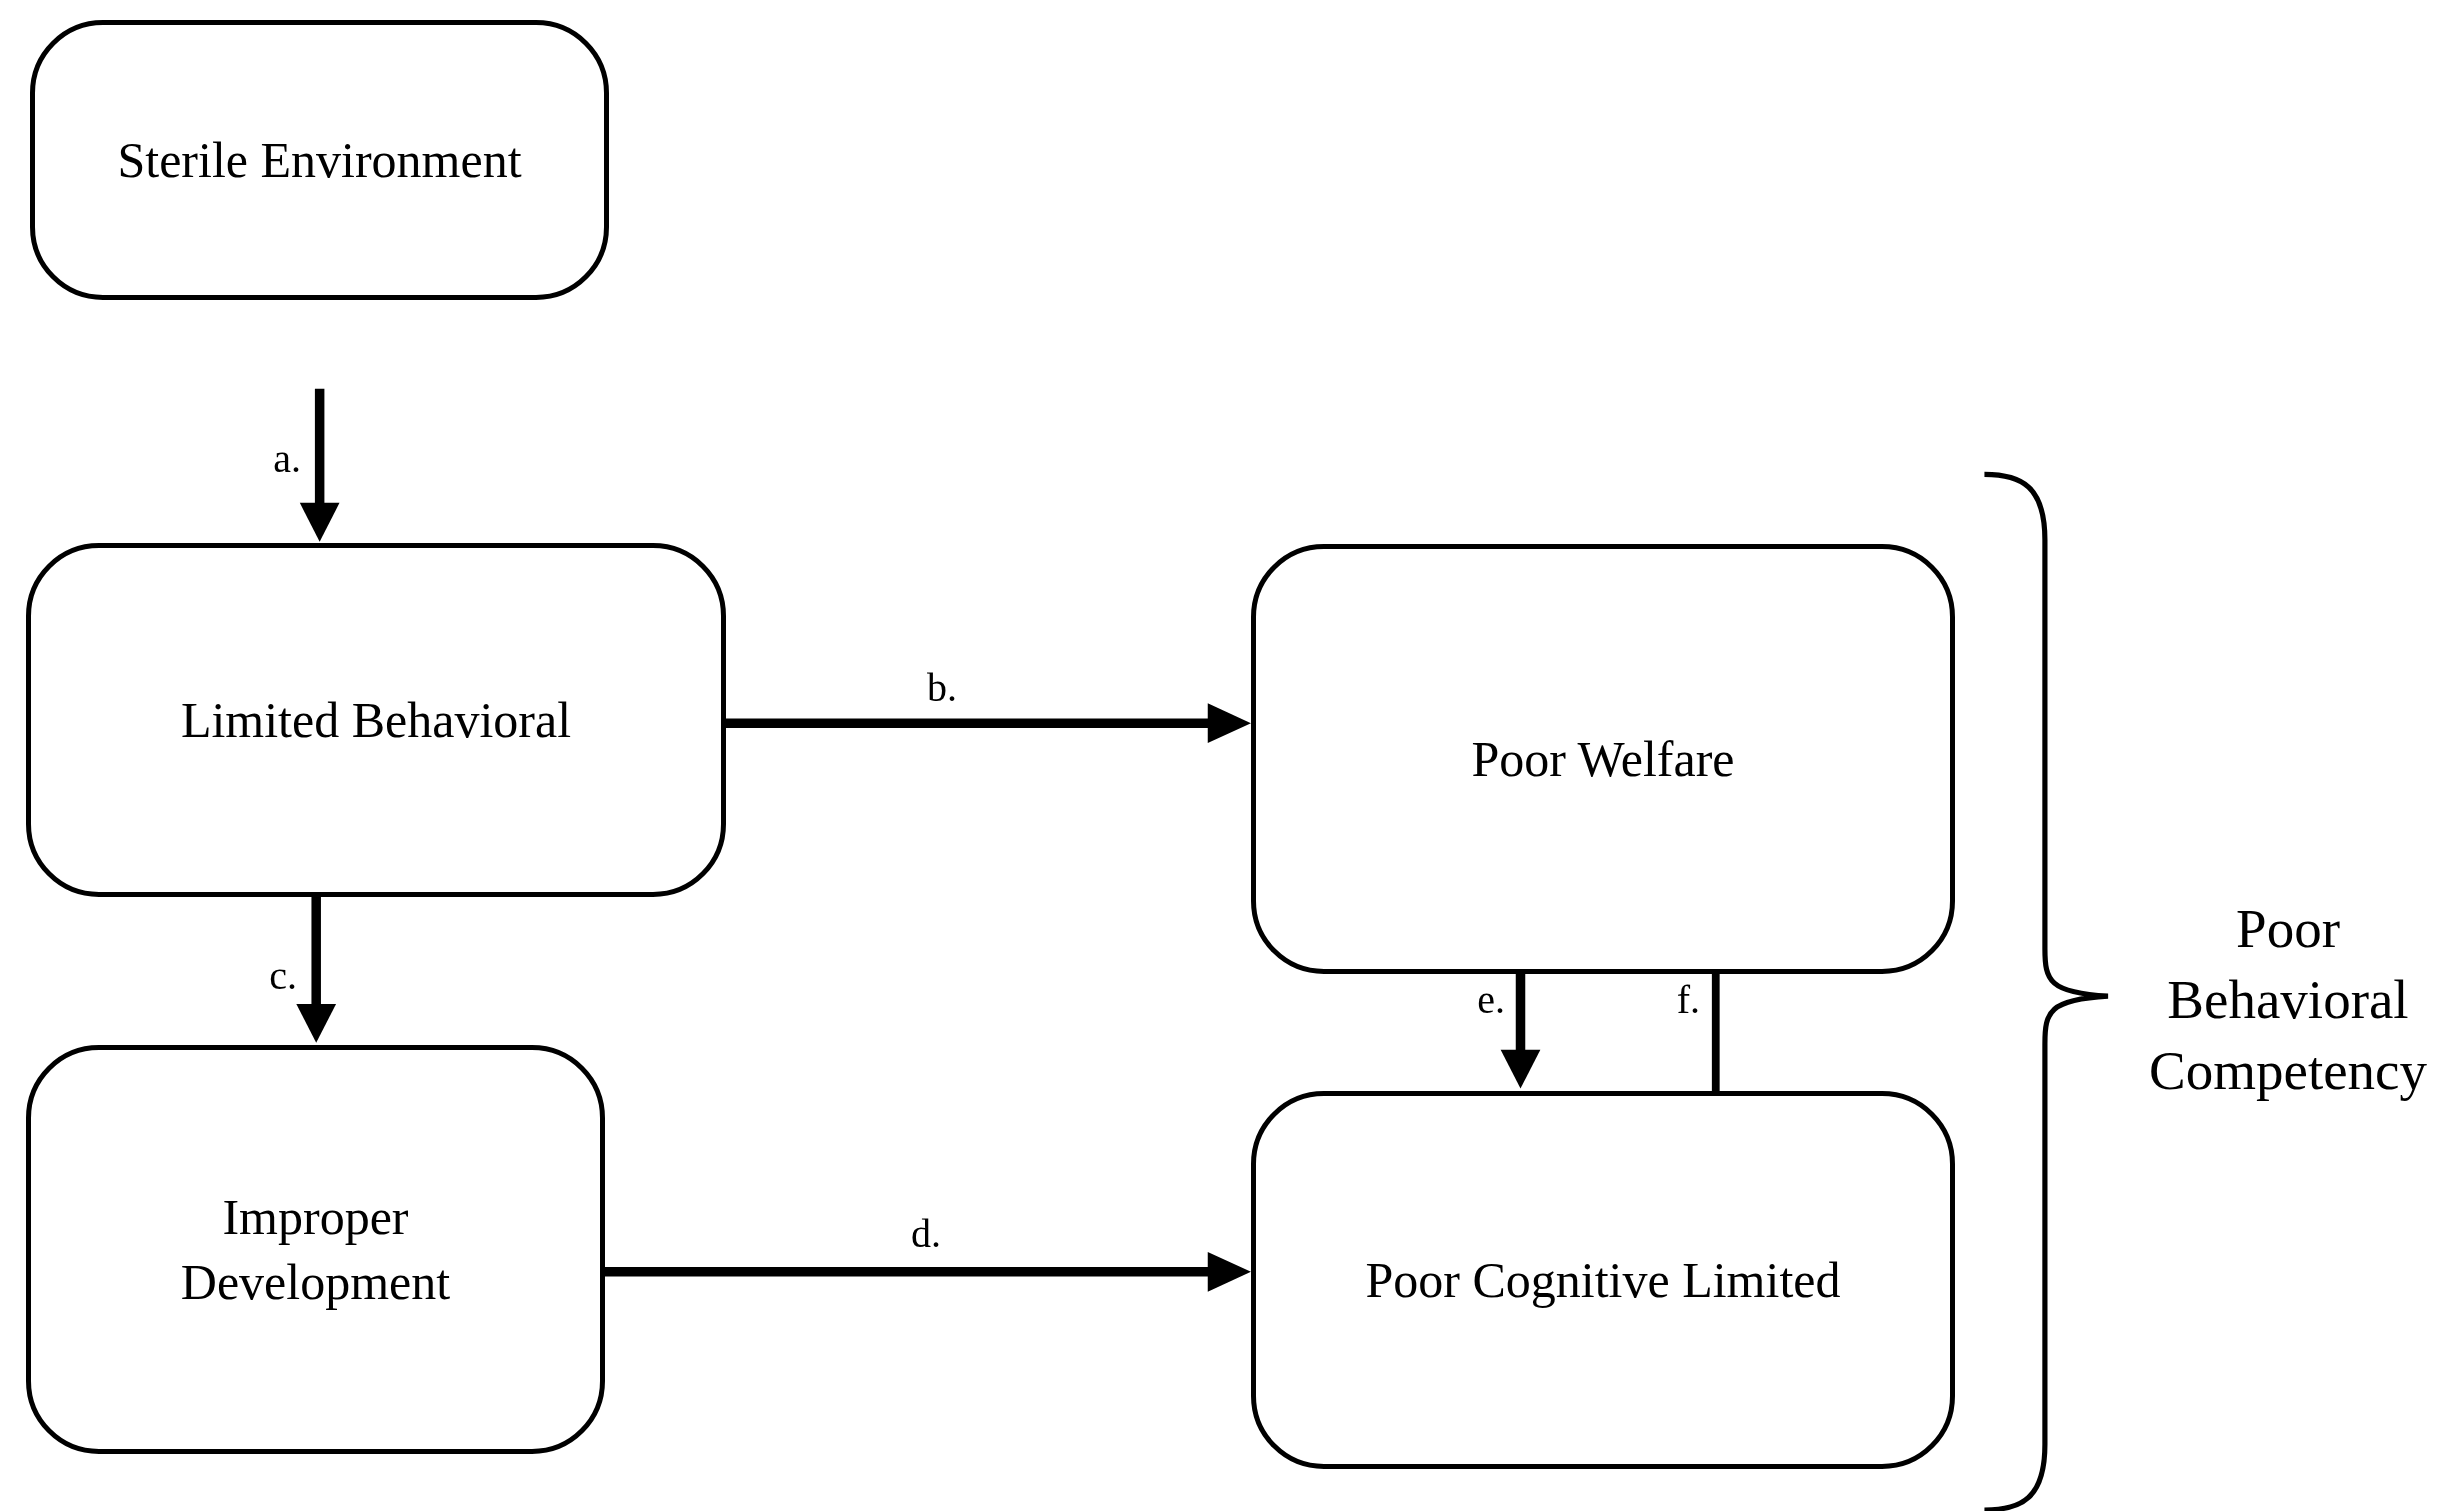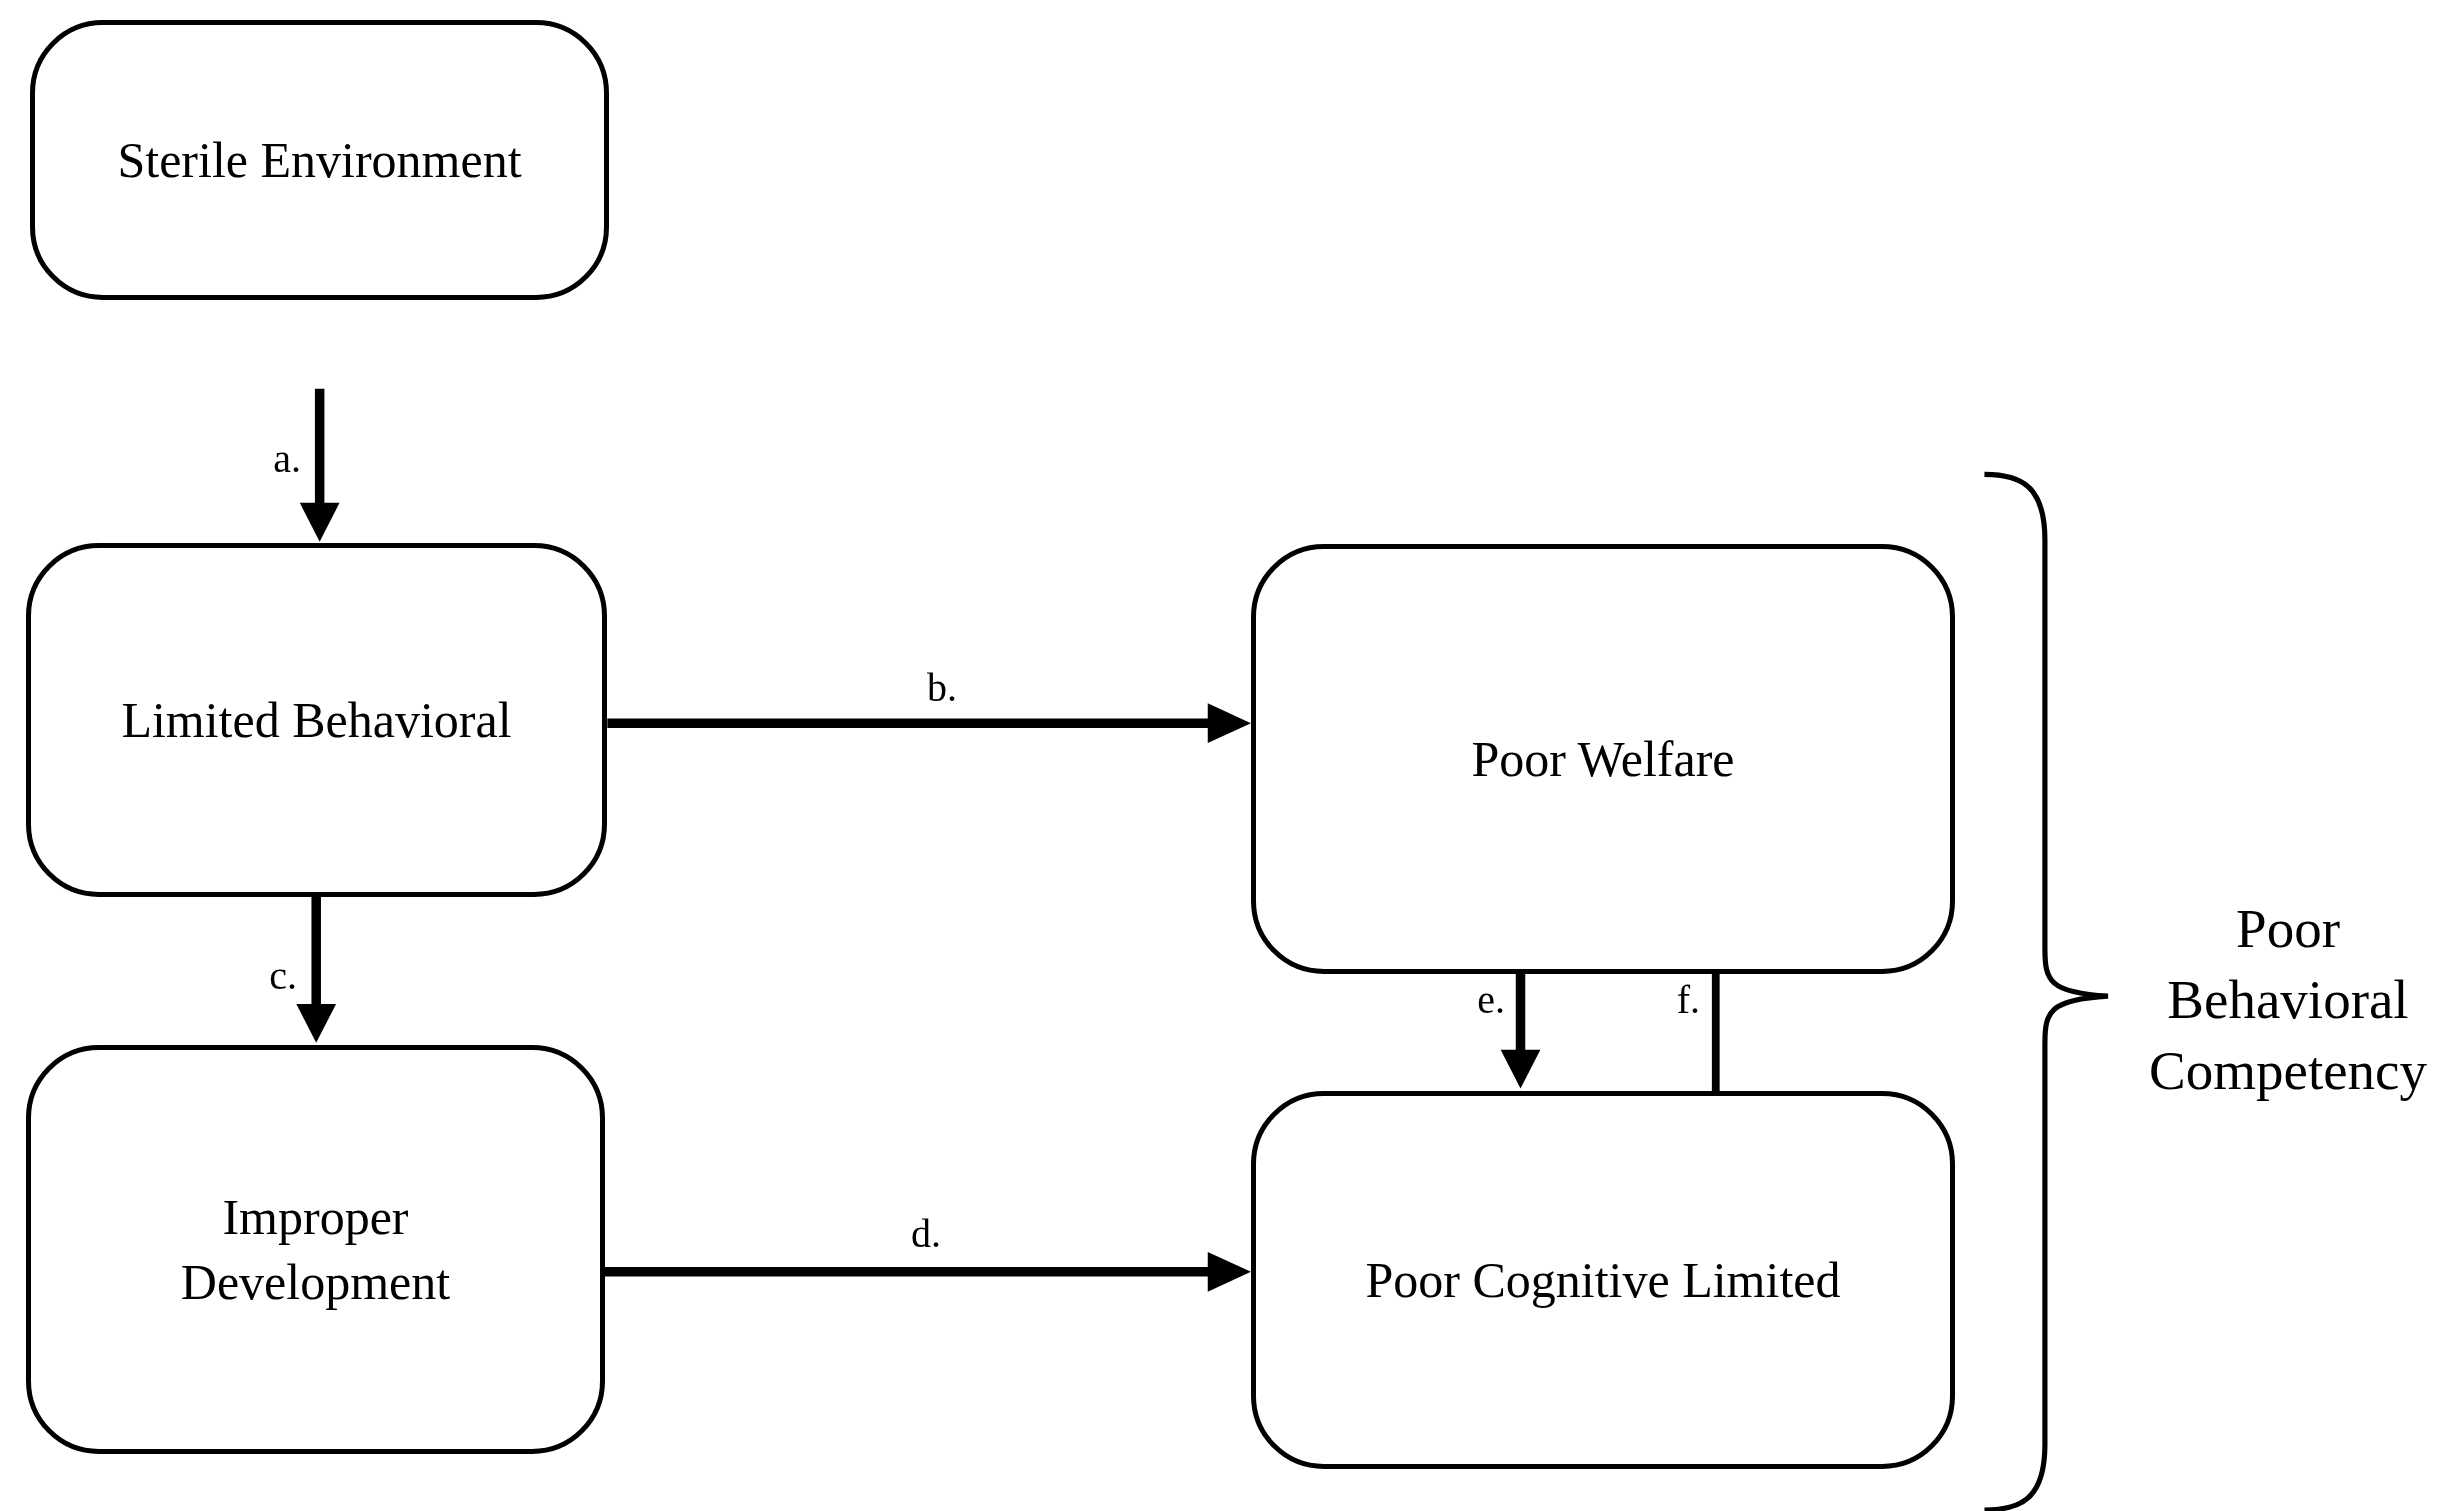--- a/index.html
+++ b/index.html
@@ -24,21 +24,21 @@
     flex-direction: column;
     align-items: center;
     justify-content: center;
     text-align: center;
     font-size: 50px;
     line-height: 1.3;
     color: #000000;
     box-sizing: border-box;
   }
   #node-sterile   { left: 30px;   top: 20px;   width: 579px; height: 280px; }
-  #node-limited   { left: 26px;   top: 543px;  width: 581px; height: 354px; }
+  #node-limited   { left: 26px;   top: 543px;  width: 700px; height: 354px; }
   #node-improper  { left: 26px;   top: 1045px; width: 579px; height: 409px; }
   #node-welfare   { left: 1251px; top: 544px;  width: 704px; height: 430px; }
   #node-cognitive { left: 1251px; top: 1091px; width: 704px; height: 378px; }
 
   svg.connectors {
     position: absolute;
     left: 0; top: 0;
     width: 2438px;
     height: 1512px;
     pointer-events: none;

